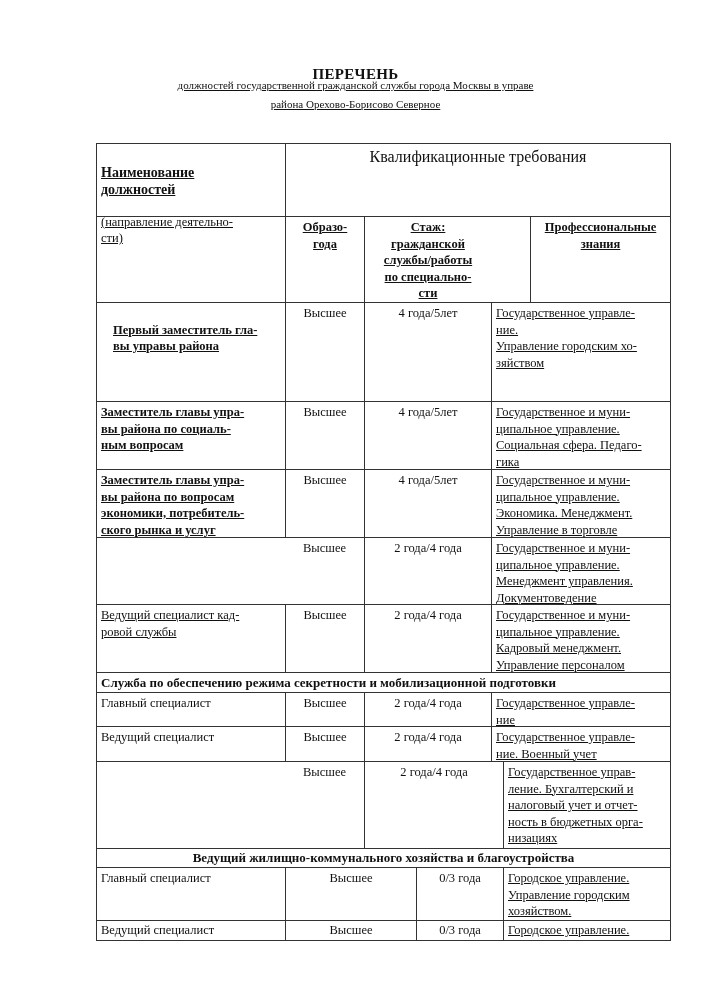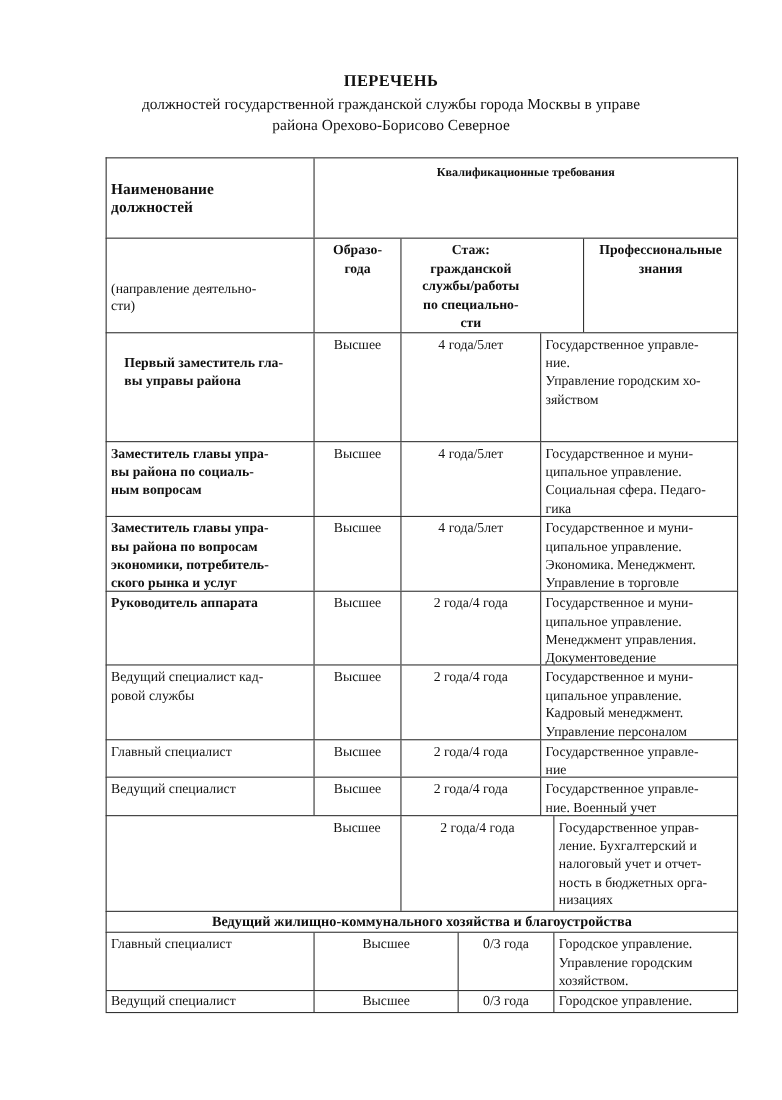--- a/index.html
+++ b/index.html
@@ -1,51 +1,51 @@
 <!DOCTYPE html>
 <html><head>
 <meta charset="utf-8">
 <style>
   html, body { margin: 0; padding: 0; background: #ffffff; }
   body { width: 711px; height: 1000px; position: relative; overflow: hidden;
          font-family: "Liberation Serif", "DejaVu Serif", serif; color: #111; }
   .hdr { position: absolute; left: 0; width: 711px; text-align: center; }
   .h-title { top: 66px; font-size: 15px; font-weight: bold; letter-spacing: 0.3px; }
-  .h-sub { top: 86px; font-size: 14px; line-height: 19px; }
+  .h-sub { top: 76px; font-size: 11px; line-height: 19px; text-decoration: underline; }
   .tbl { position: absolute; left: 96px; top: 143px; width: 575px; }
   .row { position: relative; border-left: 1.5px solid #333; border-right: 1.5px solid #333; border-top: 1.2px solid #333; }
   .row:last-child { border-bottom: 1.5px solid #333; }
   .cell { position: absolute; top: 0; bottom: 0; box-sizing: border-box; padding: 2px 4px; font-size: 12.5px; line-height: 16.5px; }
   .cell + .cell { border-left: 1.2px solid #333; }
   .b { font-weight: bold; }
   .c { text-align: center; }
   .hname { font-size: 14px; font-weight: bold; line-height: 17px; }
   .hnote { font-size: 12.5px; line-height: 16px; font-weight: normal; }
   .section { text-align: center; font-weight: bold; font-size: 13px; line-height: 17px; padding: 1px 4px; position: absolute; left: 0; right: 0; top: 0; }
-  .pre { white-space: pre-line; }
+  .pre { white-space: pre-line; text-decoration: underline; }
 </style>
 </head>
 <body>
 
 <div class="hdr h-title" style="white-space: pre-line;">ПЕРЕЧЕНЬ</div>
 <div class="hdr h-sub">
   <div style="white-space: pre-line;">должностей государственной гражданской службы города Москвы в управе</div>
   <div style="white-space: pre-line;">района Орехово-Борисово Северное</div>
 </div>
 
 <div class="tbl">
 
   <div class="row" style="height:72px">
     <div class="cell pre" style="left:0;width:188px;padding-top:3px">
       <div class="hname" style="white-space: pre-line;">Наименование
 должностей</div>
-      <div class="hnote" style="white-space: pre-line; margin-top: 40px;">(направление деятельно-
+      <div class="hnote" style="white-space: pre-line;">(направление деятельно-
 сти)</div>
     </div>
-    <div class="cell c" style="left: 188px; right: 0px; font-weight: bold; font-size: 11px; line-height: 20px; padding-top: 3px; white-space: pre-line;">Квалификационные требования</div>
+    <div class="cell c" style="left: 188px; right: 0px; font-weight: normal; font-size: 16px; line-height: 20px; padding-top: 3px; white-space: pre-line;">Квалификационные требования</div>
   </div>
 
   <div class="row" style="height:85px">
     <div class="cell" style="left:0;width:188px"></div>
     <div class="cell c b pre" style="left: 188px; width: 79px; white-space: pre-line;">Образо-
 года</div>
     <div class="cell c b pre" style="left: 267px; width: 127px; white-space: pre-line;">Стаж:
 гражданской
 службы/работы
 по специально-
@@ -86,40 +86,42 @@
 ского рынка и услуг</div>
     <div class="cell c" style="left: 188px; width: 79px; white-space: pre-line;">Высшее</div>
     <div class="cell c" style="left: 267px; width: 127px; white-space: pre-line;">4 года/5лет</div>
     <div class="cell pre" style="left: 394px; right: 0px; white-space: pre-line;">Государственное и муни-
 ципальное управление.
 Экономика. Менеджмент.
 Управление в торговле</div>
   </div>
 
   <div class="row" style="height:66px">
-    <div class="cell pre b" style="left: 0px; width: 188px; white-space: pre-line;">Руководитель аппарата</div>
     <div class="cell c" style="left: 188px; width: 79px; white-space: pre-line;">Высшее</div>
     <div class="cell c" style="left: 267px; width: 127px; white-space: pre-line;">2 года/4 года</div>
     <div class="cell pre" style="left: 394px; right: 0px; white-space: pre-line;">Государственное и муни-
 ципальное управление.
 Менеджмент управления.
 Документоведение</div>
   </div>
 
   <div class="row" style="height:67px">
     <div class="cell pre" style="left: 0px; width: 188px; white-space: pre-line;">Ведущий специалист кад-
 ровой службы</div>
     <div class="cell c" style="left: 188px; width: 79px; white-space: pre-line;">Высшее</div>
     <div class="cell c" style="left: 267px; width: 127px; white-space: pre-line;">2 года/4 года</div>
     <div class="cell pre" style="left: 394px; right: 0px; white-space: pre-line;">Государственное и муни-
 ципальное управление.
 Кадровый менеджмент.
 Управление персоналом</div>
   </div>
 
+  <div class="row" style="height:19px">
+    <div class="section" style="text-align: left; white-space: pre-line;">Служба по обеспечению режима  секретности и мобилизационной подготовки</div>
+  </div>
   <div class="row" style="height:33px">
     <div class="cell" style="left: 0px; width: 188px; white-space: pre-line;">Главный специалист</div>
     <div class="cell c" style="left: 188px; width: 79px; white-space: pre-line;">Высшее</div>
     <div class="cell c" style="left: 267px; width: 127px; white-space: pre-line;">2 года/4 года</div>
     <div class="cell pre" style="left: 394px; right: 0px; white-space: pre-line;">Государственное управле-
 ние</div>
   </div>
   <div class="row" style="height:34px">
     <div class="cell" style="left: 0px; width: 188px; white-space: pre-line;">Ведущий специалист</div>
     <div class="cell c" style="left: 188px; width: 79px; white-space: pre-line;">Высшее</div>

